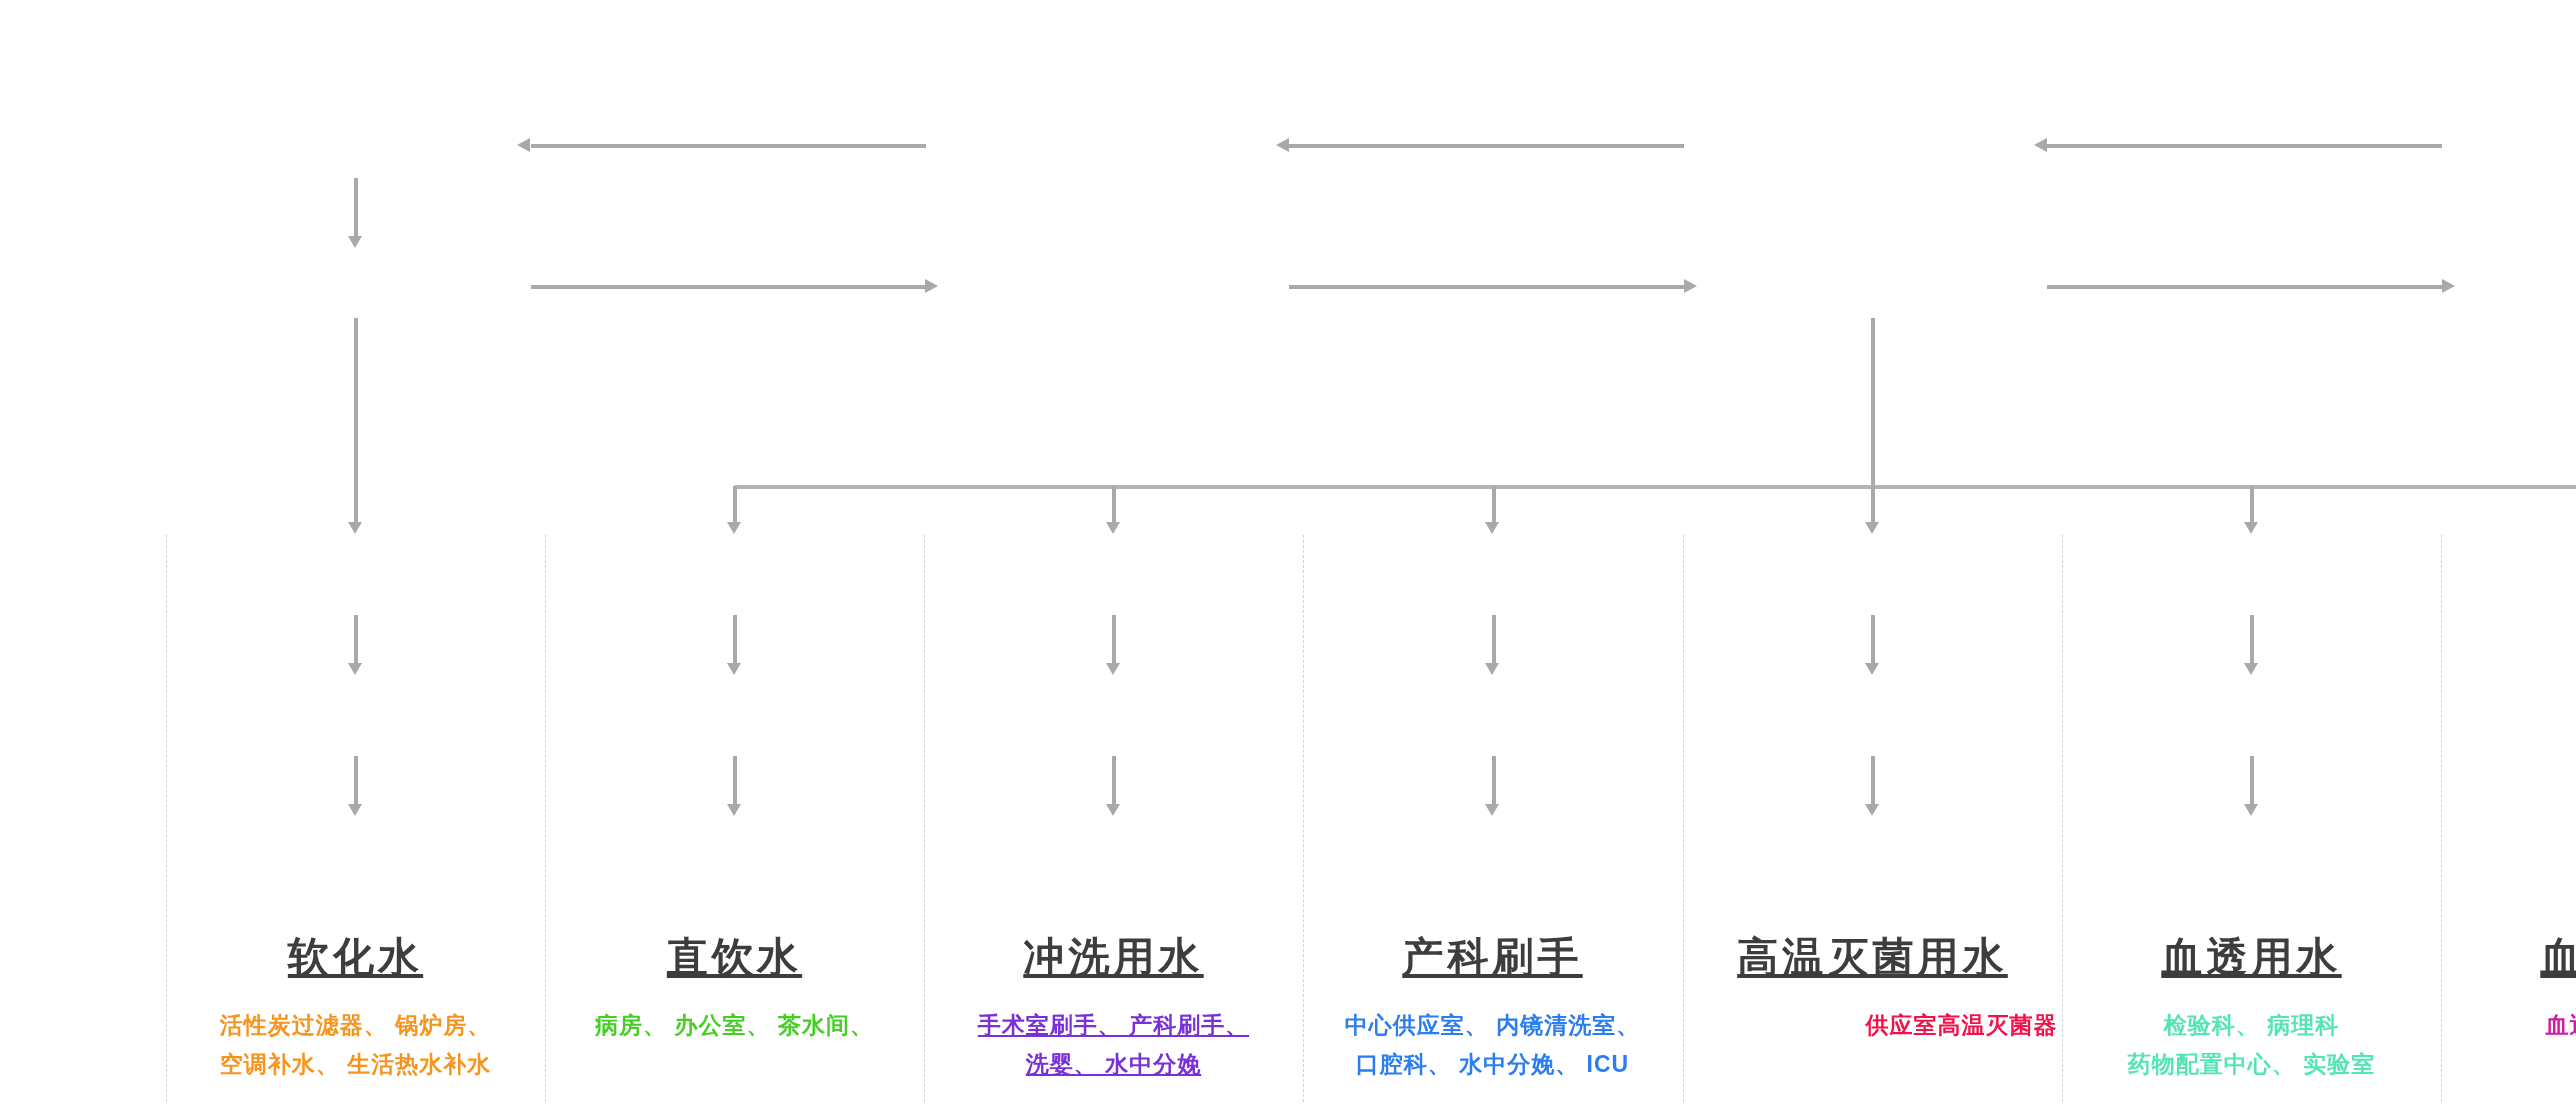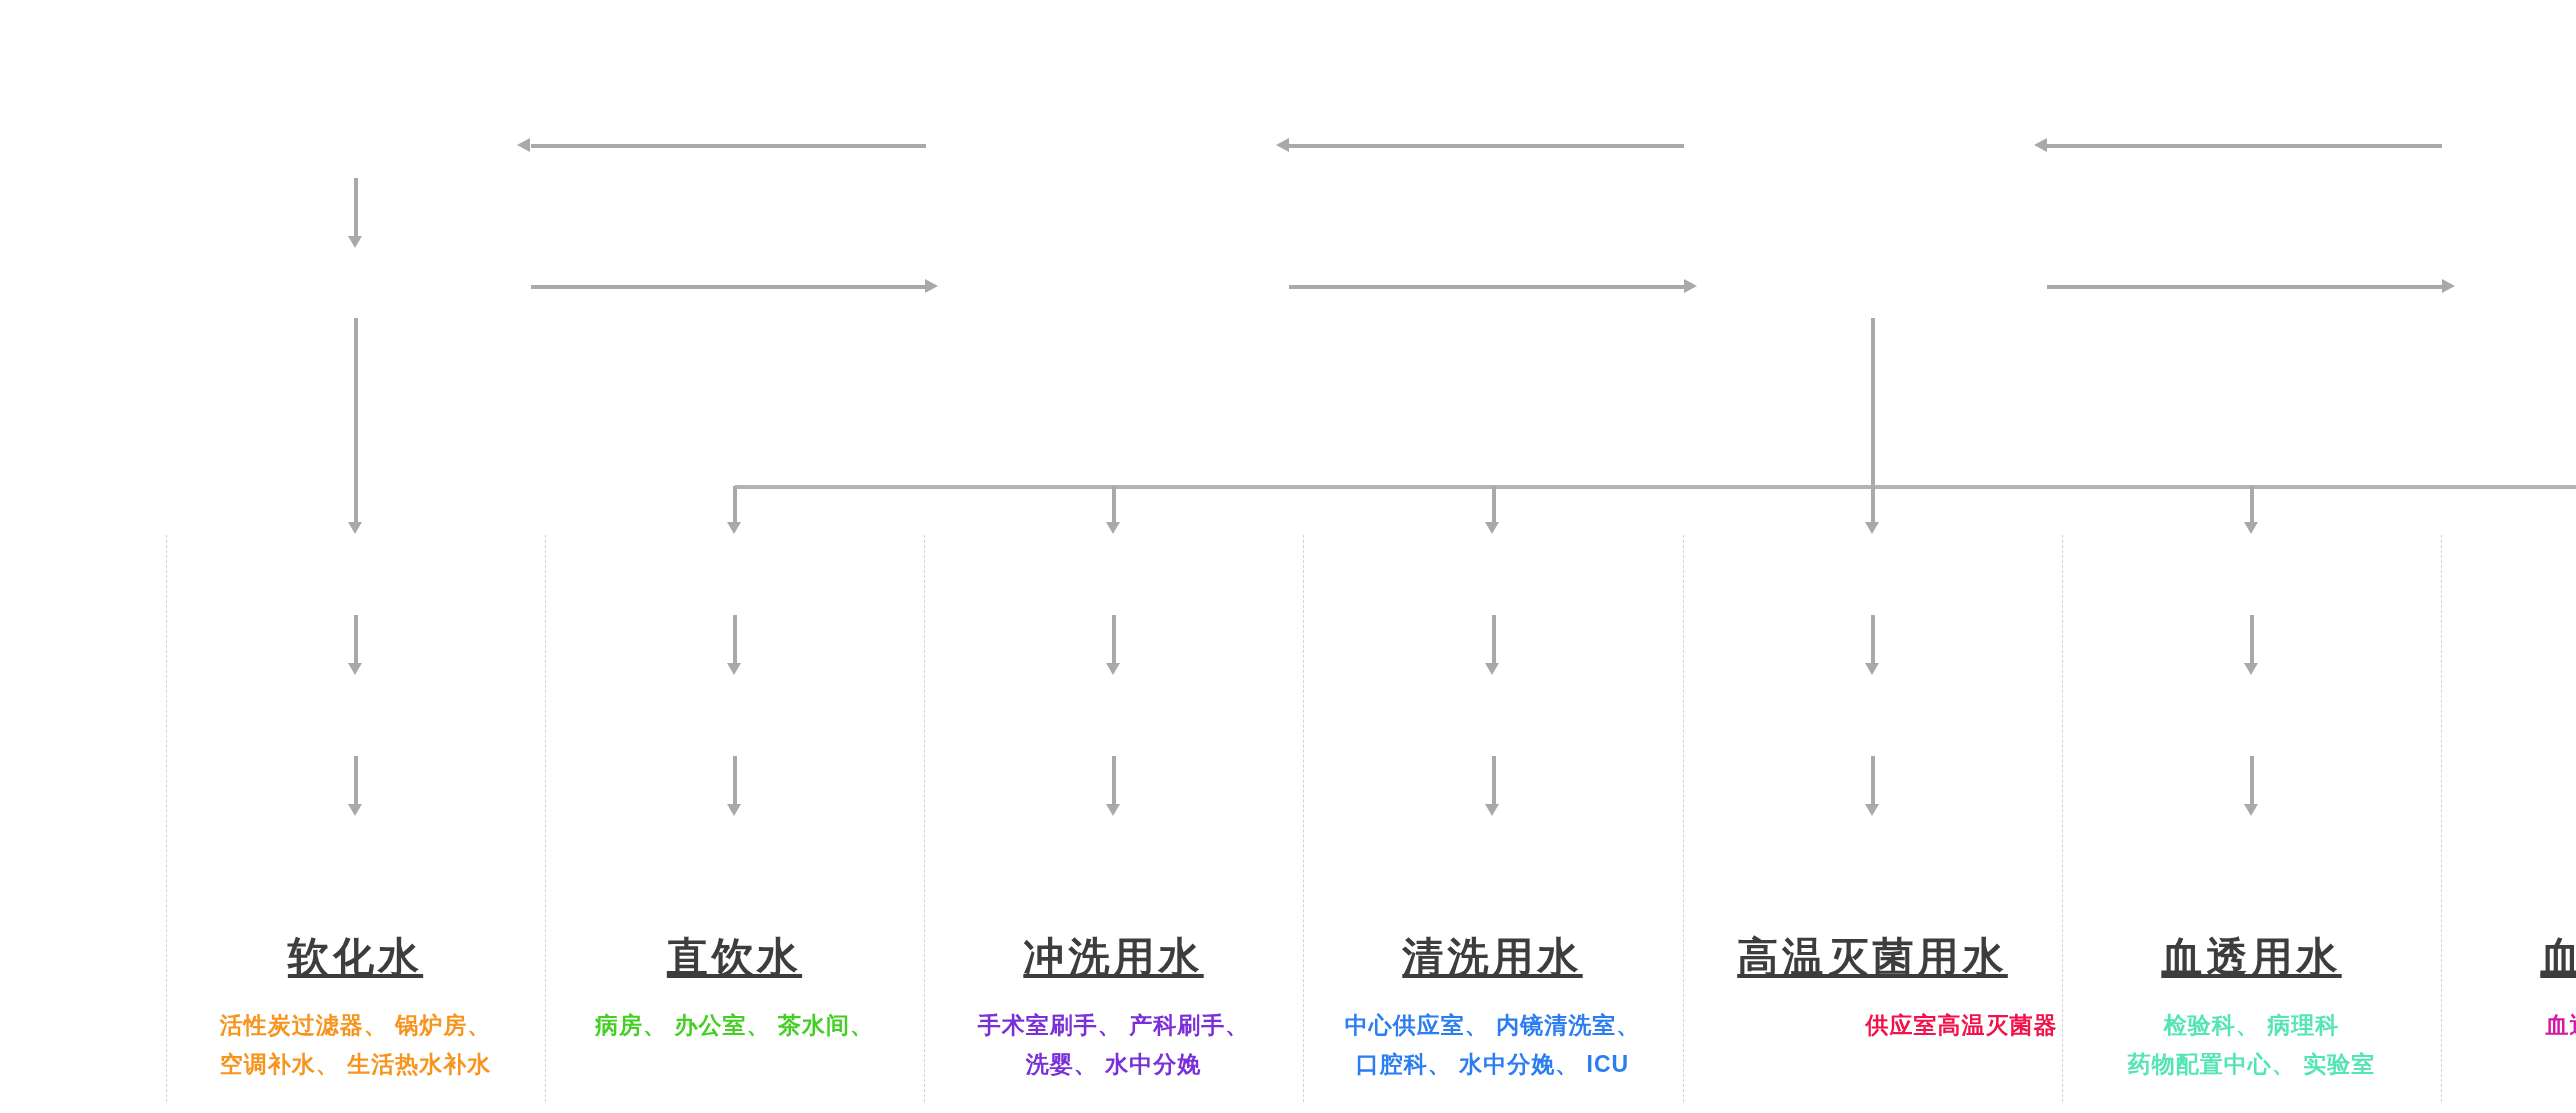--- a/index.html
+++ b/index.html
@@ -113,33 +113,33 @@
     </div>
     <div class="proc-box" style="left: 959px; top: 549px;">消毒抑菌装置</div>
     <div class="proc-box" style="left: 959px; top: 690px;">微孔过滤装置</div>
     <div class="proc-box" style="left: 959px; top: 832px;">专用循环系统</div>
     <div class="vline" style="left: 1112px; top: 615px; height: 49px;"></div>
     <div class="head-down" style="left: 1106px; top: 663px;"></div>
     <div class="vline" style="left: 1112px; top: 756px; height: 49px;"></div>
     <div class="head-down" style="left: 1106px; top: 804px;"></div>
     <div class="pointer" style="left: 1093px; top: 880px;"></div>
     <div class="wtitle" style="left: 924px; top: 930px; color: rgb(61, 61, 61);">冲洗用水</div>
-    <div class="wdesc" style="left: 924px; top: 1006px; color: rgb(122, 47, 217);">
+    <div class="wdesc" style="left: 924px; top: 1006px; color: rgb(122, 47, 217); text-decoration: underline;">
       <div>手术室刷手、 产科刷手、</div>
       <div>洗婴、 水中分娩</div>
     </div>
     <div class="proc-box" style="left: 1338px; top: 549px;">消毒抑菌装置</div>
     <div class="proc-box" style="left: 1338px; top: 690px;">微孔过滤装置</div>
     <div class="proc-box" style="left: 1338px; top: 832px;">专用循环系统</div>
     <div class="vline" style="left: 1492px; top: 615px; height: 49px;"></div>
     <div class="head-down" style="left: 1485px; top: 663px;"></div>
     <div class="vline" style="left: 1492px; top: 756px; height: 49px;"></div>
     <div class="head-down" style="left: 1485px; top: 804px;"></div>
     <div class="pointer" style="left: 1472px; top: 880px;"></div>
-    <div class="wtitle" style="left: 1303px; top: 930px; color: rgb(61, 61, 61);">清洗用水</div>
+    <div class="wtitle" style="left: 1303px; top: 930px; color: rgb(61, 61, 61);">产科刷手</div>
     <div class="wdesc" style="left: 1303px; top: 1006px; color: rgb(43, 125, 242);">
       <div>中心供应室、 内镜清洗室、</div>
       <div>口腔科、 水中分娩、 ICU</div>
     </div>
     <div class="proc-box" style="left: 1718px; top: 549px;">二级反渗透</div>
     <div class="proc-box" style="left: 1718px; top: 690px;">微孔过滤装置</div>
     <div class="proc-box" style="left: 1718px; top: 832px;">专用循环系统</div>
     <div class="vline" style="left: 1871px; top: 615px; height: 49px;"></div>
     <div class="head-down" style="left: 1865px; top: 663px;"></div>
     <div class="vline" style="left: 1871px; top: 756px; height: 49px;"></div>

